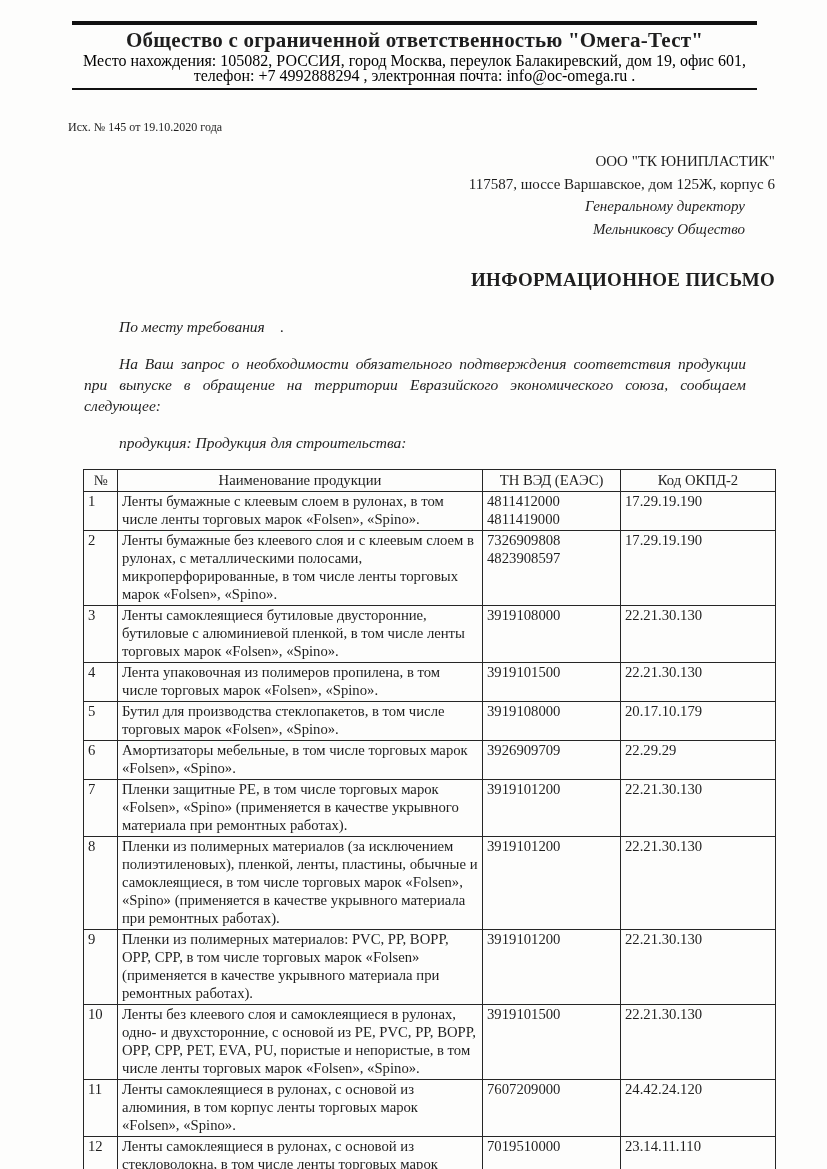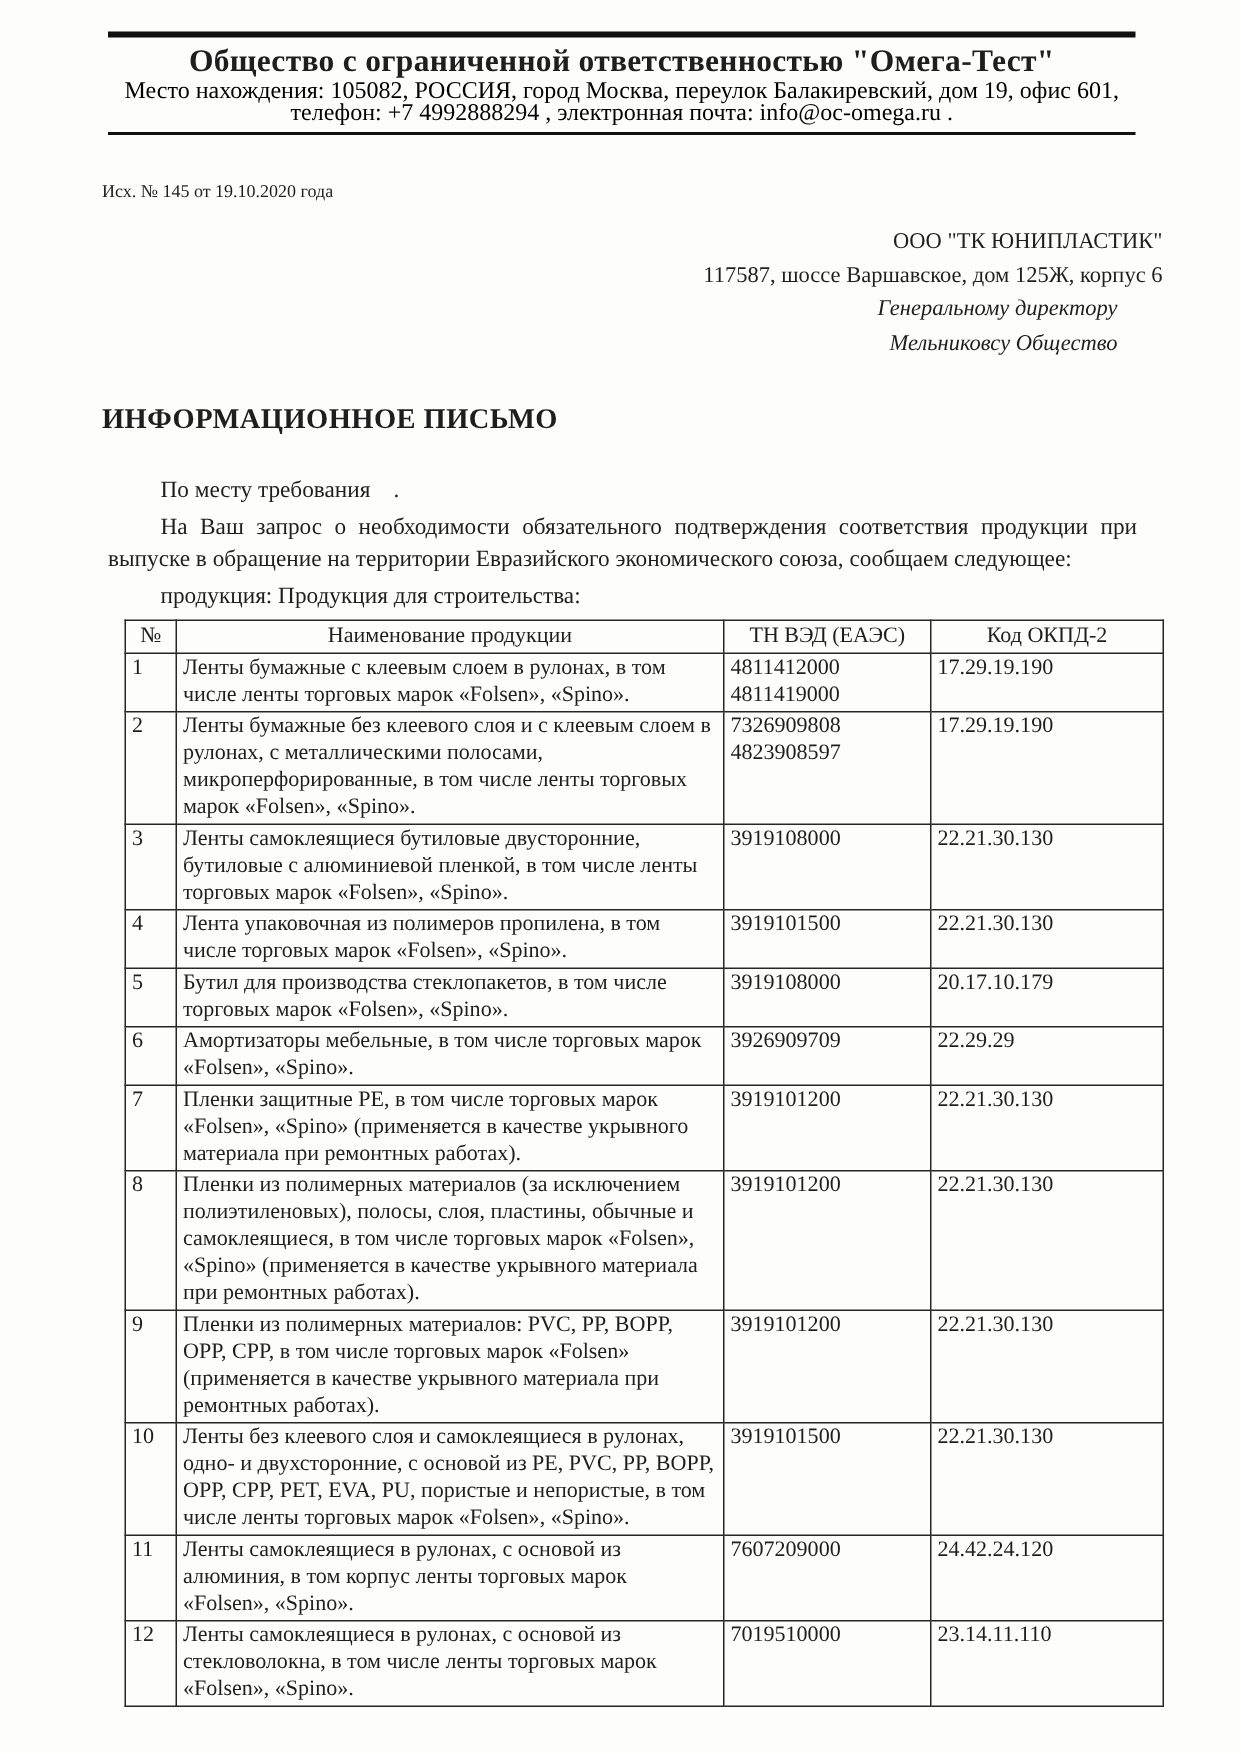--- a/index.html
+++ b/index.html
@@ -49,33 +49,33 @@
   .recipient {
     margin-top: 13px;
     text-align: right;
     font-size: 15px;
     line-height: 22.5px;
   }
   .recipient .shift { padding-right: 30px; font-style: italic; }
   
   .title {
     margin: 29px 0 16px;
-    text-align: left;
+    text-align: right;
     font-size: 19px;
     font-weight: bold;
     letter-spacing: 0.3px;
   }
   
   .bodytext {
     margin-top: 25px;
     font-size: 15.5px;
     line-height: 21px;
     padding-right: 13px;
   }
-  .p { margin: 4px; text-indent: 35px; }
+  .p { margin: 16px; text-indent: 35px; font-style: italic; }
   .p1 { white-space: pre-wrap; }
   .p2 { text-align: justify; }
   
   table.products {
     margin-top: 5px;
     margin-left: 15px;
     width: 692px;
     table-layout: fixed;
     border-collapse: collapse;
     font-size: 14.7px;
@@ -184,21 +184,21 @@
 
   <tr>
     <td class="c-num">7</td>
     <td class="c-name">Пленки защитные PE, в том числе торговых марок «Folsen», «Spino» (применяется в качестве укрывного материала при ремонтных работах).</td>
     <td class="c-code">3919101200</td>
     <td class="c-code">22.21.30.130</td>
   </tr>
 
   <tr>
     <td class="c-num">8</td>
-    <td class="c-name">Пленки из полимерных материалов (за исключением полиэтиленовых), полосы, слоя, пластины, обычные и самоклеящиеся, в том числе торговых марок «Folsen», «Spino» (применяется в качестве укрывного материала при ремонтных работах).</td>
+    <td class="c-name">Пленки из полимерных материалов (за исключением полиэтиленовых), пленкой, ленты, пластины, обычные и самоклеящиеся, в том числе торговых марок «Folsen», «Spino» (применяется в качестве укрывного материала при ремонтных работах).</td>
     <td class="c-code">3919101200</td>
     <td class="c-code">22.21.30.130</td>
   </tr>
 
   <tr>
     <td class="c-num">9</td>
     <td class="c-name">Пленки из полимерных материалов: PVC, PP, BOPP, OPP, CPP, в том числе торговых марок «Folsen» (применяется в качестве укрывного материала при ремонтных работах).</td>
     <td class="c-code">3919101200</td>
     <td class="c-code">22.21.30.130</td>
   </tr>

